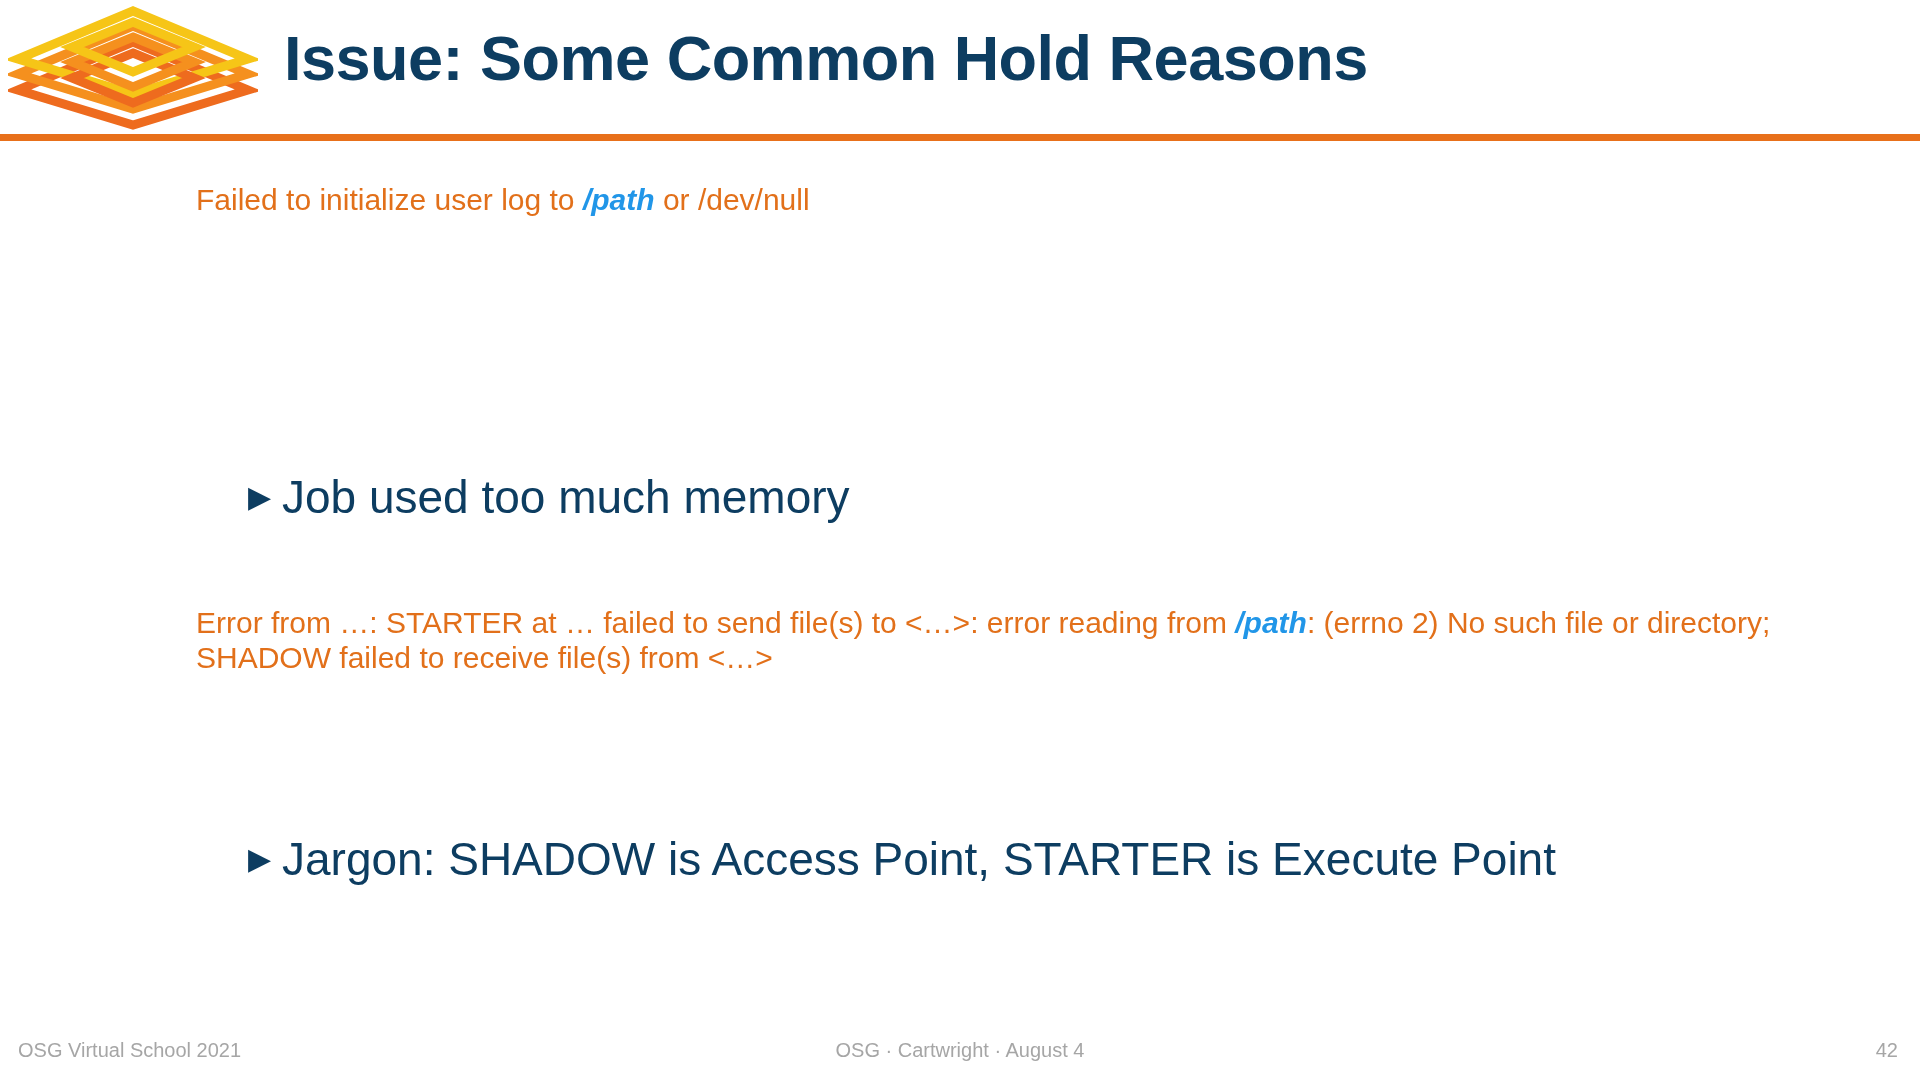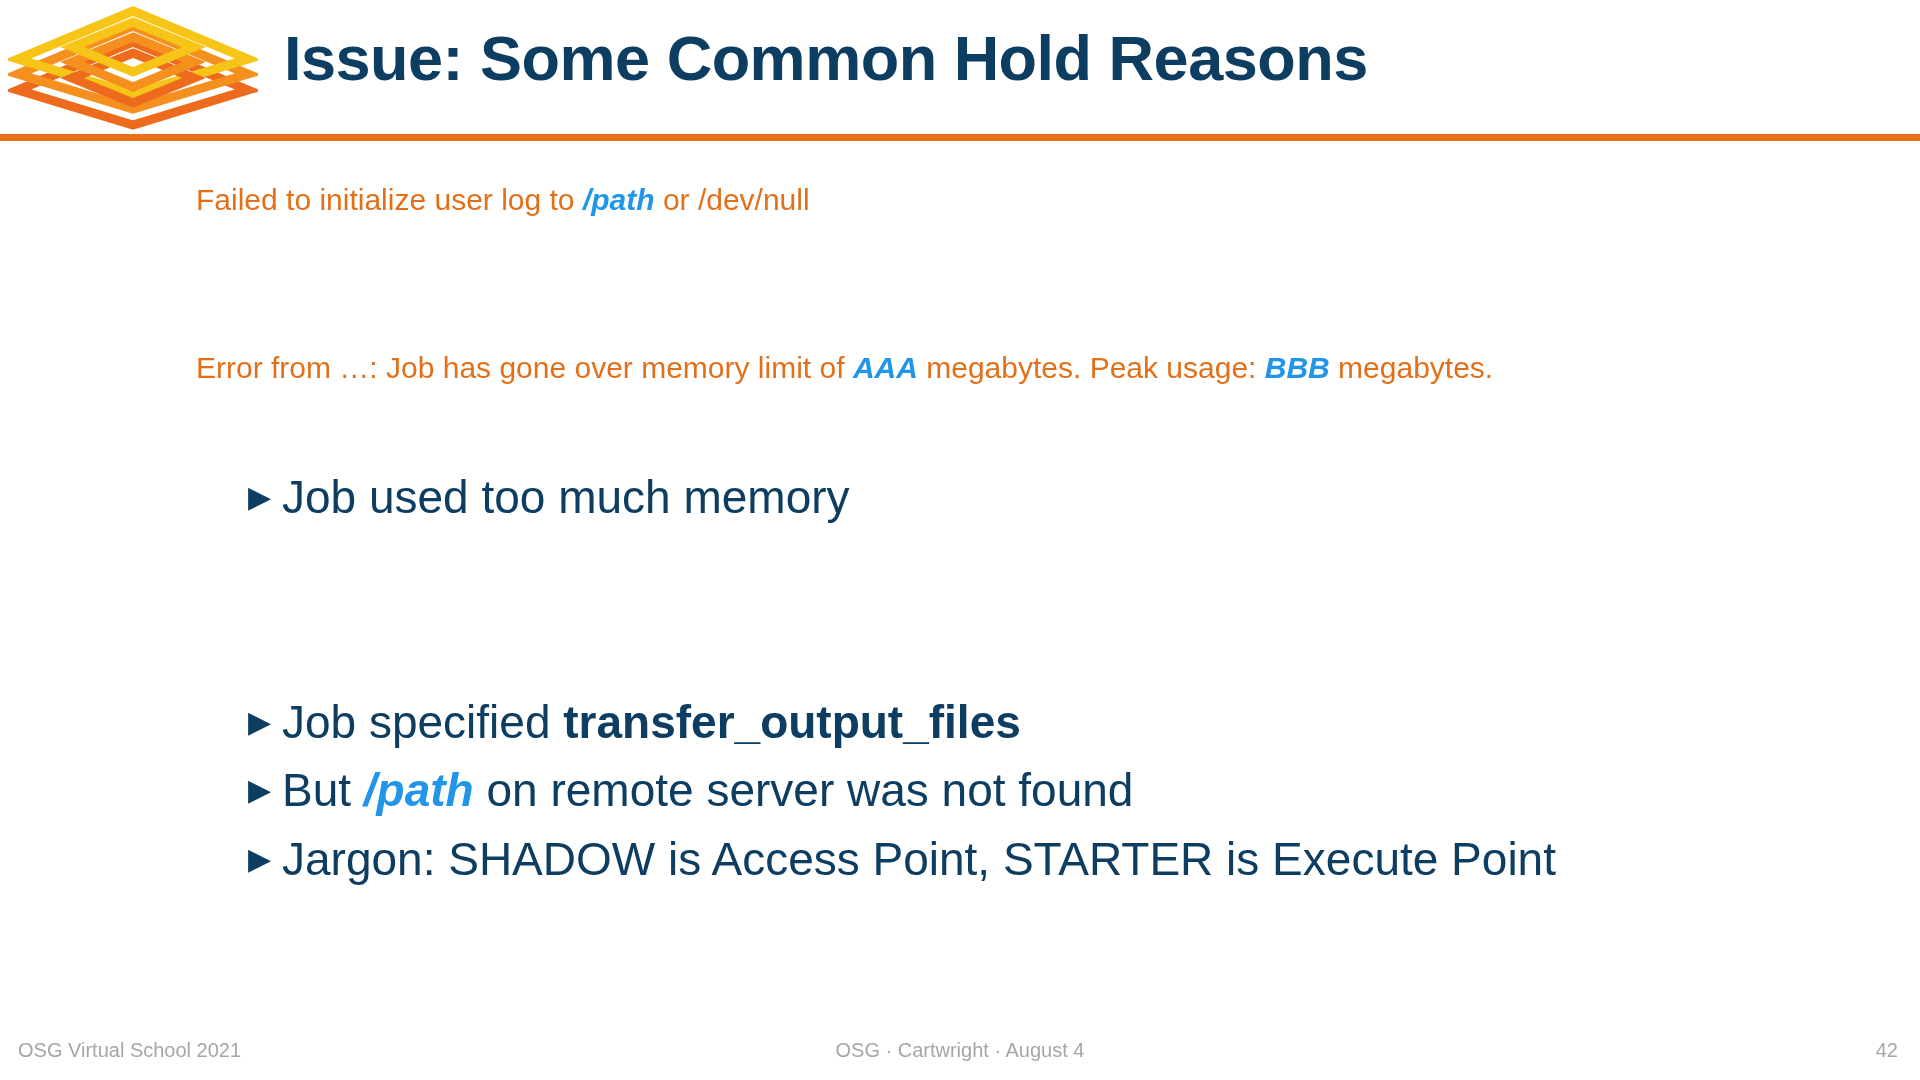--- a/index.html
+++ b/index.html
@@ -158,37 +158,31 @@
   <div id="title-rule"></div>
 </div>
 
 <div id="slide-body">
 
   <div class="err-line" id="err1">
     <span>Failed to initialize user log to </span><span class="hl">/path</span><span> or /dev/null</span>
   </div>
 
 
-  <div class="err-line" id="err2">
-    <span>Error from …: Job has gone over memory limit of </span><span class="hl">AAA</span><span> megabytes. Peak usage: </span><span class="hl">BBB</span><span> megabytes.</span>
-  </div>
 
   <div class="bullet-line" id="bul2">
     <span class="tri">▶</span><span class="btext">Job used too much memory</span>
   </div>
 
 
-
-  <div class="bullet-line" id="bul4">
-    <span class="tri">▶</span><span class="btext"><span>Job specified </span><span class="mono-b">transfer_output_files</span></span>
+  <div class="err-line" id="err3">
+    <span>Error from …: STARTER at … failed to send file(s) to &lt;…&gt;: error reading from </span><span class="hl">/path</span><span>: (errno 2) No such file or directory; SHADOW failed to receive file(s) from &lt;…&gt;</span>
   </div>
 
-  <div class="bullet-line" id="bul5">
-    <span class="tri">▶</span><span class="btext"><span>But </span><span class="hl">/path</span><span> on remote server was not found</span></span>
-  </div>
+
 
   <div class="bullet-line wrap" id="bul6">
     <span class="tri">▶</span><span class="btext">Jargon: SHADOW is Access Point, STARTER is Execute Point</span>
   </div>
 </div>
 
 <div id="slide-footer">
   <div id="footer-left">OSG Virtual School 2021</div>
   <div id="footer-center">OSG  ·  Cartwright  ·  August 4</div>
   <div id="footer-right">42</div>

